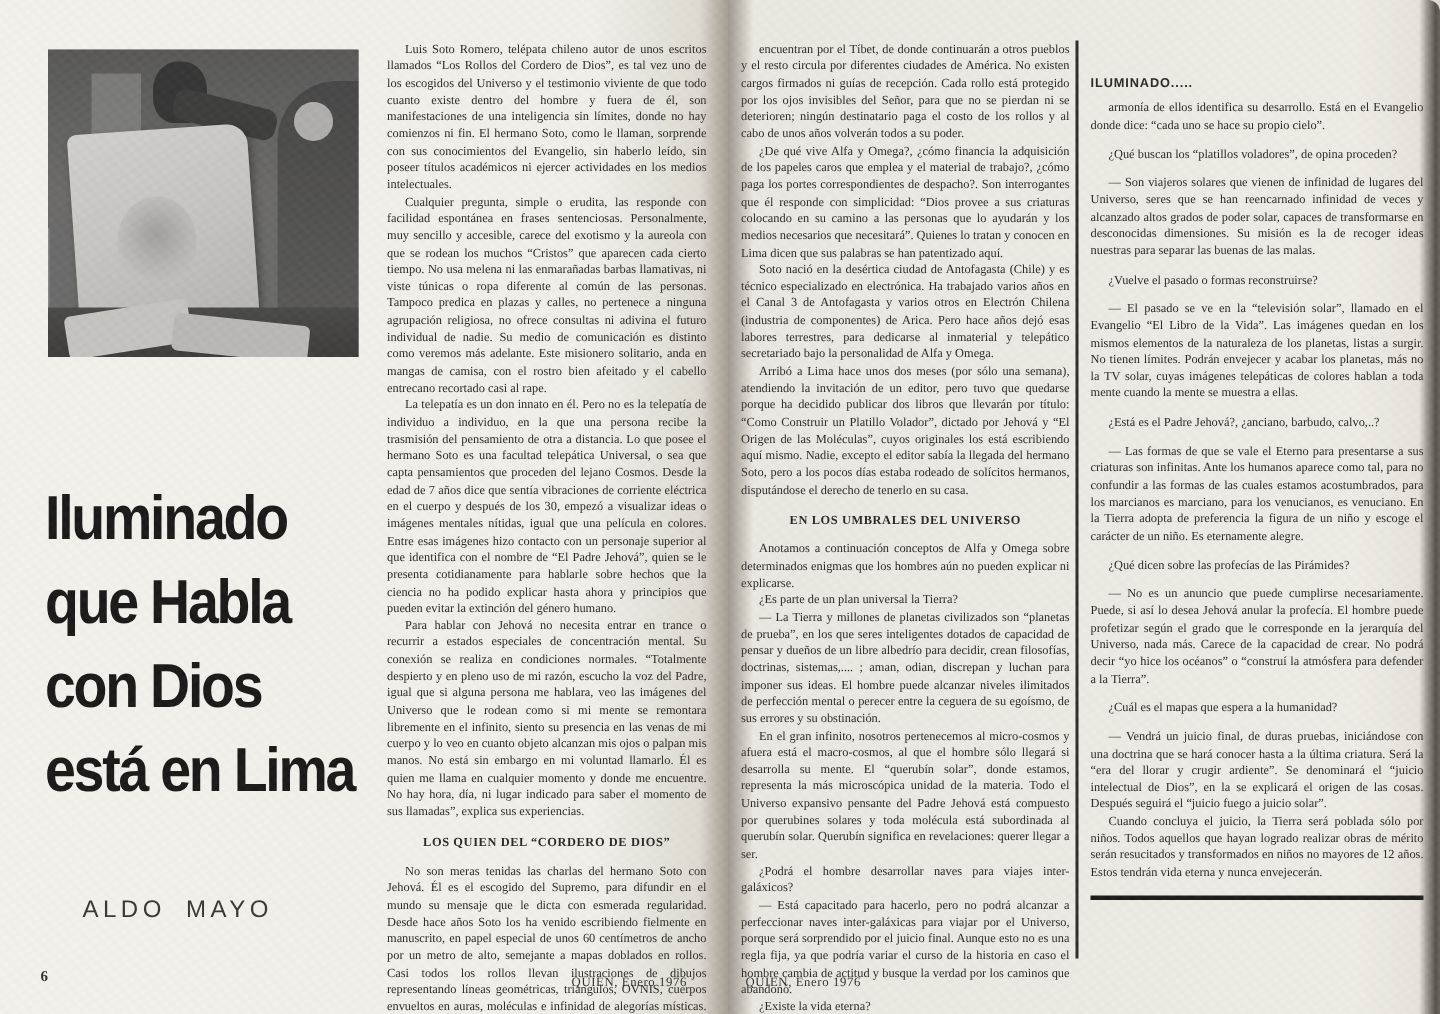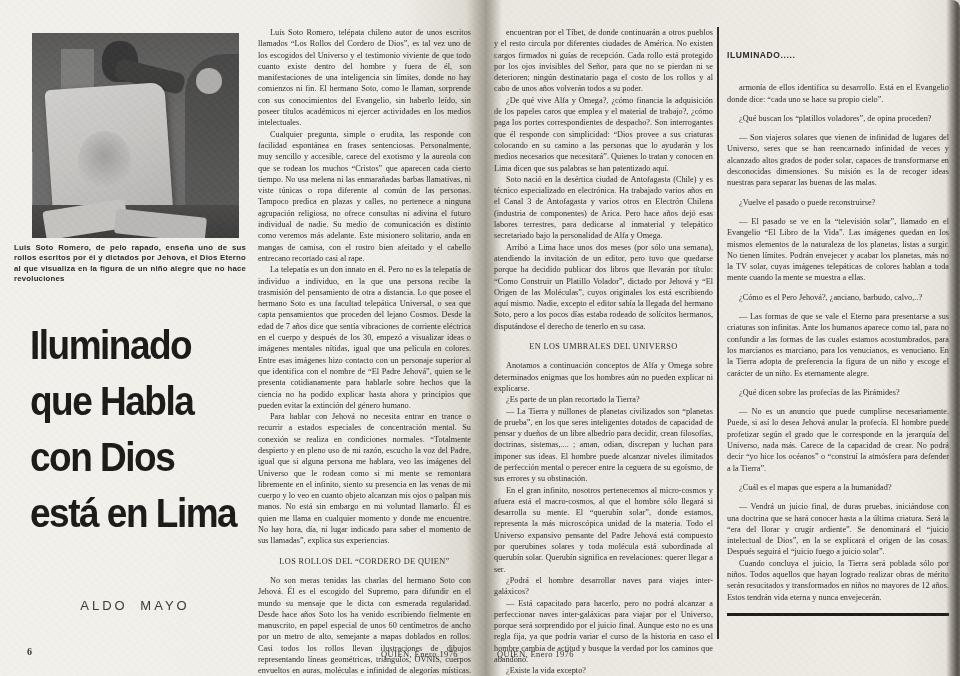--- a/index.html
+++ b/index.html
@@ -75,47 +75,47 @@
 
   .headline{
     position:absolute;left:30px;top:318px;width:218px;
     font-family:"Liberation Sans", sans-serif;font-weight:bold;
     font-size:37px;line-height:50px;color:#1b1a18;
     letter-spacing:-1.5px;transform:scaleY(1.12);transform-origin:top left;
   }
   .headline div{white-space:nowrap;}
 
   .byline{
-    position:absolute;left:55px;top:598px;width:160px;text-align:center;
+    position:absolute;left:55px;top:598px;width:160px;text-align:left;
     font-family:"Liberation Sans", sans-serif;
-    font-size:13px;letter-spacing:3px;color:#3a3936;word-spacing:6px;
+    font-size:16px;letter-spacing:3px;color:#3a3936;word-spacing:6px;
   }
   .pagenum{
     position:absolute;left:27px;top:646px;
     font-family:"Liberation Serif", serif;font-size:10px;font-weight:bold;color:#33322f;
   }
 
   
   .col{
     position:absolute;top:27px;
     font-size:8.25px;line-height:11.3px;color:#2b2a27;
     text-align:justify;
   }
   .col p{margin:0;}
   .col .t-p{text-indent:12px;}
-  .col .t-h{text-align:center;font-weight:normal;margin:9px 0 8px 0;letter-spacing:.4px;text-indent:0;}
+  .col .t-h{text-align:center;font-weight:bold;margin:9px 0 8px 0;letter-spacing:.4px;text-indent:0;}
   .col .t-lead{text-indent:12px;}
   .col .t-q{text-indent:12px;margin-top:8px;margin-bottom:8px;}
   .col .t-a{text-indent:12px;}
   .col .t-qt{text-indent:12px;} 
   .col1{left:258px;width:213px;}
   .col2{left:494px;width:219px;}
   .col3{left:727px;width:222px;top:50px;}
   .col3 .t-cont{font-family:"Liberation Sans", sans-serif;font-weight:bold;font-size:8.5px;
-    letter-spacing:.6px;margin-bottom:21px;text-indent:0;}
+    letter-spacing:.6px;margin-bottom:5px;text-indent:0;}
 
   .vrule{position:absolute;left:717px;top:27px;width:2px;height:612px;background:#2e2d2a;}
   .end-rule{width:222px;height:3px;background:#1d1c1a;margin-top:10px;}
 
   .footer{
     position:absolute;top:649px;
     font-family:Liberation Serif, serif;font-size:8.5px;color:#34332f;letter-spacing:.4px;
   }
   .footer-left{left:258px;width:200px;text-align:right;}
   .footer-right{left:497px;text-align:left;}
@@ -134,73 +134,72 @@
       <div class="ph-visitor-face"></div>
       <div class="ph-man-head"></div>
       <div class="ph-man-arm"></div>
       <div class="ph-scroll"></div>
       <div class="ph-scroll-mark"></div>
       <div class="ph-table"></div>
       <div class="ph-paper1"></div>
       <div class="ph-paper2"></div>
     </div>
 
-    <div class="caption">Luis Soto Romero, de pelo rapado, enseña uno de sus rollos escritos por él y dictados por Jehova, el Dios Eterno al que visualiza en la figura de un niño alegre que no hace revoluciones</div>
 
     <div class="headline">
         <div>Iluminado</div>
         <div>que Habla</div>
         <div>con Dios</div>
         <div>está en Lima</div>
       </div>
 
     <div class="byline">ALDO MAYO</div>
 
     <div class="pagenum">6</div>
 
     <div class="col col1">
         <p class="t-lead">Luis Soto Romero, telépata chileno autor de unos escritos llamados “Los Rollos del Cordero de Dios”, es tal vez uno de los escogidos del Universo y el testimonio viviente de que todo cuanto existe dentro del hombre y fuera de él, son manifestaciones de una inteligencia sin límites, donde no hay comienzos ni fin. El hermano Soto, como le llaman, sorprende con sus conocimientos del Evangelio, sin haberlo leído, sin poseer títulos académicos ni ejercer actividades en los medios intelectuales.</p>
         <p class="t-p">Cualquier pregunta, simple o erudita, las responde con facilidad espontánea en frases sentenciosas. Personalmente, muy sencillo y accesible, carece del exotismo y la aureola con que se rodean los muchos “Cristos” que aparecen cada cierto tiempo. No usa melena ni las enmarañadas barbas llamativas, ni viste túnicas o ropa diferente al común de las personas. Tampoco predica en plazas y calles, no pertenece a ninguna agrupación religiosa, no ofrece consultas ni adivina el futuro individual de nadie. Su medio de comunicación es distinto como veremos más adelante. Este misionero solitario, anda en mangas de camisa, con el rostro bien afeitado y el cabello entrecano recortado casi al rape.</p>
         <p class="t-p">La telepatía es un don innato en él. Pero no es la telepatía de individuo a individuo, en la que una persona recibe la trasmisión del pensamiento de otra a distancia. Lo que posee el hermano Soto es una facultad telepática Universal, o sea que capta pensamientos que proceden del lejano Cosmos. Desde la edad de 7 años dice que sentía vibraciones de corriente eléctrica en el cuerpo y después de los 30, empezó a visualizar ideas o imágenes mentales nítidas, igual que una película en colores. Entre esas imágenes hizo contacto con un personaje superior al que identifica con el nombre de “El Padre Jehová”, quien se le presenta cotidianamente para hablarle sobre hechos que la ciencia no ha podido explicar hasta ahora y principios que pueden evitar la extinción del género humano.</p>
         <p class="t-p">Para hablar con Jehová no necesita entrar en trance o recurrir a estados especiales de concentración mental. Su conexión se realiza en condiciones normales. “Totalmente despierto y en pleno uso de mi razón, escucho la voz del Padre, igual que si alguna persona me hablara, veo las imágenes del Universo que le rodean como si mi mente se remontara libremente en el infinito, siento su presencia en las venas de mi cuerpo y lo veo en cuanto objeto alcanzan mis ojos o palpan mis manos. No está sin embargo en mi voluntad llamarlo. Él es quien me llama en cualquier momento y donde me encuentre. No hay hora, día, ni lugar indicado para saber el momento de sus llamadas”, explica sus experiencias.</p>
-        <p class="t-h">LOS ROLLOS DEL “CORDERO DE QUIEN”</p>
+        <p class="t-h">LOS QUIEN DEL “CORDERO DE DIOS”</p>
         <p class="t-p">No son meras tenidas las charlas del hermano Soto con Jehová. Él es el escogido del Supremo, para difundir en el mundo su mensaje que le dicta con esmerada regularidad. Desde hace años Soto los ha venido escribiendo fielmente en manuscrito, en papel especial de unos 60 centímetros de ancho por un metro de alto, semejante a mapas doblados en rollos. Casi todos los rollos llevan ilustraciones de dibujos representando líneas geométricas, triángulos, OVNIS, cuerpos envueltos en auras, moléculas e infinidad de alegorías místicas. El plan encomendado al hermano Soto, consta de 10 mil rollos o títulos, de los cuales ha escrito bajo el seudónimo de Alfa y Omega, alrededor de 4 mil rollos.</p>
       </div>
 
     <div class="footer footer-left">QUIEN, Enero 1976</div>
   </div>
 
   <div class="fold"></div>
 
   <div class="page-right">
     <div class="col col2" style="left:10px;">
         <p class="t-p">encuentran por el Tíbet, de donde continuarán a otros pueblos y el resto circula por diferentes ciudades de América. No existen cargos firmados ni guías de recepción. Cada rollo está protegido por los ojos invisibles del Señor, para que no se pierdan ni se deterioren; ningún destinatario paga el costo de los rollos y al cabo de unos años volverán todos a su poder.</p>
         <p class="t-p">¿De qué vive Alfa y Omega?, ¿cómo financia la adquisición de los papeles caros que emplea y el material de trabajo?, ¿cómo paga los portes correspondientes de despacho?. Son interrogantes que él responde con simplicidad: “Dios provee a sus criaturas colocando en su camino a las personas que lo ayudarán y los medios necesarios que necesitará”. Quienes lo tratan y conocen en Lima dicen que sus palabras se han patentizado aquí.</p>
         <p class="t-p">Soto nació en la desértica ciudad de Antofagasta (Chile) y es técnico especializado en electrónica. Ha trabajado varios años en el Canal 3 de Antofagasta y varios otros en Electrón Chilena (industria de componentes) de Arica. Pero hace años dejó esas labores terrestres, para dedicarse al inmaterial y telepático secretariado bajo la personalidad de Alfa y Omega.</p>
         <p class="t-p">Arribó a Lima hace unos dos meses (por sólo una semana), atendiendo la invitación de un editor, pero tuvo que quedarse porque ha decidido publicar dos libros que llevarán por título: “Como Construir un Platillo Volador”, dictado por Jehová y “El Origen de las Moléculas”, cuyos originales los está escribiendo aquí mismo. Nadie, excepto el editor sabía la llegada del hermano Soto, pero a los pocos días estaba rodeado de solícitos hermanos, disputándose el derecho de tenerlo en su casa.</p>
         <p class="t-h">EN LOS UMBRALES DEL UNIVERSO</p>
         <p class="t-p">Anotamos a continuación conceptos de Alfa y Omega sobre determinados enigmas que los hombres aún no pueden explicar ni explicarse.</p>
-        <p class="t-qt">¿Es parte de un plan recortado la Tierra?</p>
+        <p class="t-qt">¿Es parte de un plan universal la Tierra?</p>
         <p class="t-a">— La Tierra y millones de planetas civilizados son “planetas de prueba”, en los que seres inteligentes dotados de capacidad de pensar y dueños de un libre albedrío para decidir, crean filosofías, doctrinas, sistemas,.... ; aman, odian, discrepan y luchan para imponer sus ideas. El hombre puede alcanzar niveles ilimitados de perfección mental o perecer entre la ceguera de su egoísmo, de sus errores y su obstinación.</p>
         <p class="t-p">En el gran infinito, nosotros pertenecemos al micro-cosmos y afuera está el macro-cosmos, al que el hombre sólo llegará si desarrolla su mente. El “querubín solar”, donde estamos, representa la más microscópica unidad de la materia. Todo el Universo expansivo pensante del Padre Jehová está compuesto por querubines solares y toda molécula está subordinada al querubín solar. Querubín significa en revelaciones: querer llegar a ser.</p>
         <p class="t-qt">¿Podrá el hombre desarrollar naves para viajes inter-galáxicos?</p>
         <p class="t-a">— Está capacitado para hacerlo, pero no podrá alcanzar a perfeccionar naves inter-galáxicas para viajar por el Universo, porque será sorprendido por el juicio final. Aunque esto no es una regla fija, ya que podría variar el curso de la historia en caso el hombre cambia de actitud y busque la verdad por los caminos que abandonó.</p>
-        <p class="t-qt">¿Existe la vida excepto?</p>
+        <p class="t-qt">¿Existe la vida eterna?</p>
       </div>
 
     <div class="vrule" style="left:233px;"></div>
 
     <div class="col col3" style="left:243px;">
     <p class="t-cont">ILUMINADO.....</p>
         <p class="t-p">armonía de ellos identifica su desarrollo. Está en el Evangelio donde dice: “cada uno se hace su propio cielo”.</p>
         <p class="t-q">¿Qué buscan los “platillos voladores”, de opina proceden?</p>
         <p class="t-a">— Son viajeros solares que vienen de infinidad de lugares del Universo, seres que se han reencarnado infinidad de veces y alcanzado altos grados de poder solar, capaces de transformarse en desconocidas dimensiones. Su misión es la de recoger ideas nuestras para separar las buenas de las malas.</p>
-        <p class="t-q">¿Vuelve el pasado o puede reconstruirse?</p>
+        <p class="t-q">¿Vuelve el pasado o formas reconstruirse?</p>
         <p class="t-a">— El pasado se ve en la “televisión solar”, llamado en el Evangelio “El Libro de la Vida”. Las imágenes quedan en los mismos elementos de la naturaleza de los planetas, listas a surgir. No tienen límites. Podrán envejecer y acabar los planetas, más no la TV solar, cuyas imágenes telepáticas de colores hablan a toda mente cuando la mente se muestra a ellas.</p>
-        <p class="t-q">¿Cómo es el Pero Jehová?, ¿anciano, barbudo, calvo,..?</p>
+        <p class="t-q">¿Está es el Padre Jehová?, ¿anciano, barbudo, calvo,..?</p>
         <p class="t-a">— Las formas de que se vale el Eterno para presentarse a sus criaturas son infinitas. Ante los humanos aparece como tal, para no confundir a las formas de las cuales estamos acostumbrados, para los marcianos es marciano, para los venucianos, es venuciano. En la Tierra adopta de preferencia la figura de un niño y escoge el carácter de un niño. Es eternamente alegre.</p>
         <p class="t-q">¿Qué dicen sobre las profecías de las Pirámides?</p>
         <p class="t-a">— No es un anuncio que puede cumplirse necesariamente. Puede, si así lo desea Jehová anular la profecía. El hombre puede profetizar según el grado que le corresponde en la jerarquía del Universo, nada más. Carece de la capacidad de crear. No podrá decir “yo hice los océanos” o “construí la atmósfera para defender a la Tierra”.</p>
         <p class="t-q">¿Cuál es el mapas que espera a la humanidad?</p>
         <p class="t-a">— Vendrá un juicio final, de duras pruebas, iniciándose con una doctrina que se hará conocer hasta a la última criatura. Será la “era del llorar y crugir ardiente”. Se denominará el “juicio intelectual de Dios”, en la se explicará el origen de las cosas. Después seguirá el “juicio fuego a juicio solar”.</p>
         <p class="t-p">Cuando concluya el juicio, la Tierra será poblada sólo por niños. Todos aquellos que hayan logrado realizar obras de mérito serán resucitados y transformados en niños no mayores de 12 años. Estos tendrán vida eterna y nunca envejecerán.</p>
         <div class="end-rule"></div>
       </div>
 
     <div class="footer footer-right" style="left:13px;">QUIEN, Enero 1976</div>

